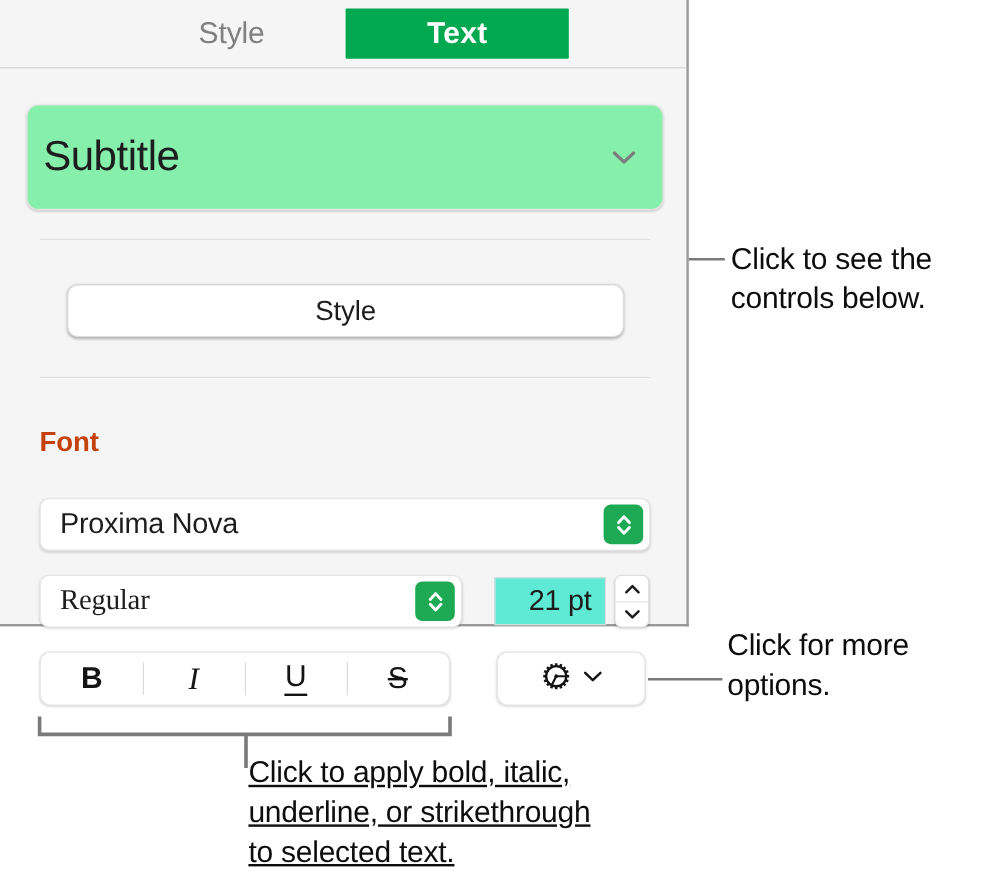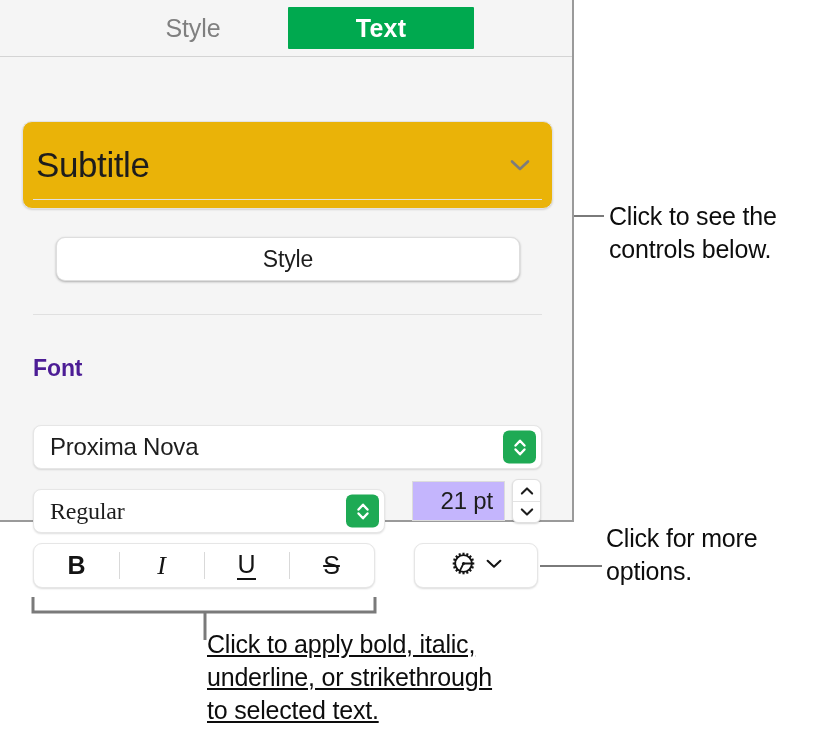--- a/index.html
+++ b/index.html
@@ -65,26 +65,25 @@
     letter-spacing: 0.2px;
   }
 
   
   #style-popup {
     position: absolute;
     left: 22px;
     top: 87px;
     width: 531px;
     height: 88px;
-    background: #eab308;
+    background: #86efac;
     border-radius: 10px;
     border: 1px solid #e3e3e3;
     box-shadow: 0 1px 2px rgba(0,0,0,0.14);
     box-sizing: border-box;
-    margin-top: 34px;
   }
   #style-popup-label {
     position: absolute;
     left: 13px;
     top: 50%;
     transform: translateY(-50%);
     font-size: 35px;
     color: #1d1d1d;
     letter-spacing: -0.4px;
   }
@@ -136,33 +135,32 @@
     box-shadow: 0 1px 2.5px rgba(0,0,0,0.3);
     border: 1px solid #dedede;
   }
 
   
   #font-label {
     position: absolute;
     left: 33px;
     top: 355px;
     font-size: 23px;
-    color: #4c1d95;
+    color: #c2410c;
     font-weight: 700;
     letter-spacing: -0.1px;
   }
 
   .field {
     position: absolute;
     background: #ffffff;
     border-radius: 8px;
     border: 1px solid #e6e6e6;
     box-shadow: 0 1px 2px rgba(0,0,0,0.13);
     box-sizing: border-box;
-    margin-top: 10px;
   }
   .field-text {
     position: absolute;
     left: 16px;
     top: 50%;
     transform: translateY(-50%);
     font-size: 24px;
     color: #1d1d1d;
     letter-spacing: -0.2px;
   }
@@ -196,21 +194,21 @@
     justify-content: center;
   }
 
   
   #font-size-field {
     position: absolute;
     left: 412px;
     top: 481px;
     width: 93px;
     height: 40px;
-    background: #c4b5fd;
+    background: #5eead4;
     border: 1px solid #dcdcdc;
     box-sizing: border-box;
   }
   #font-size-value {
     position: absolute;
     right: 11px;
     top: 50%;
     transform: translateY(-50%);
     font-size: 24px;
     color: #1d1d1d;

